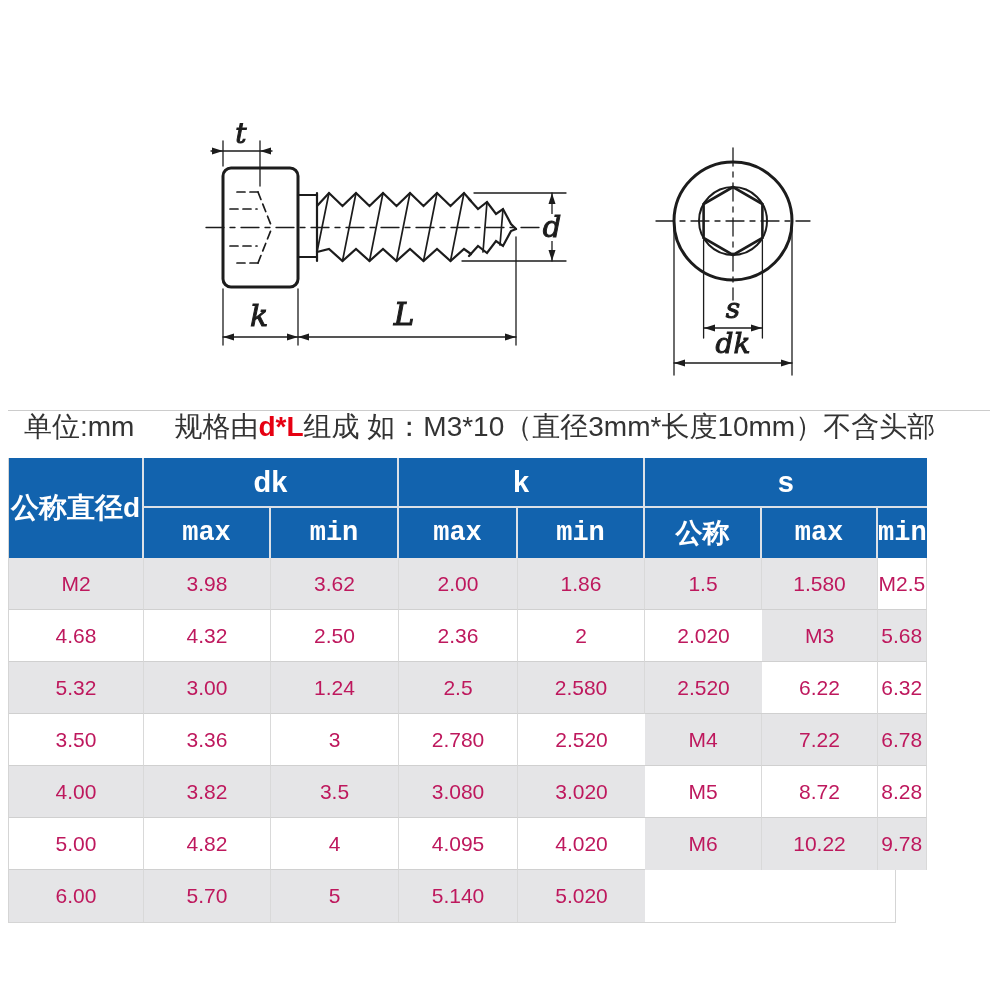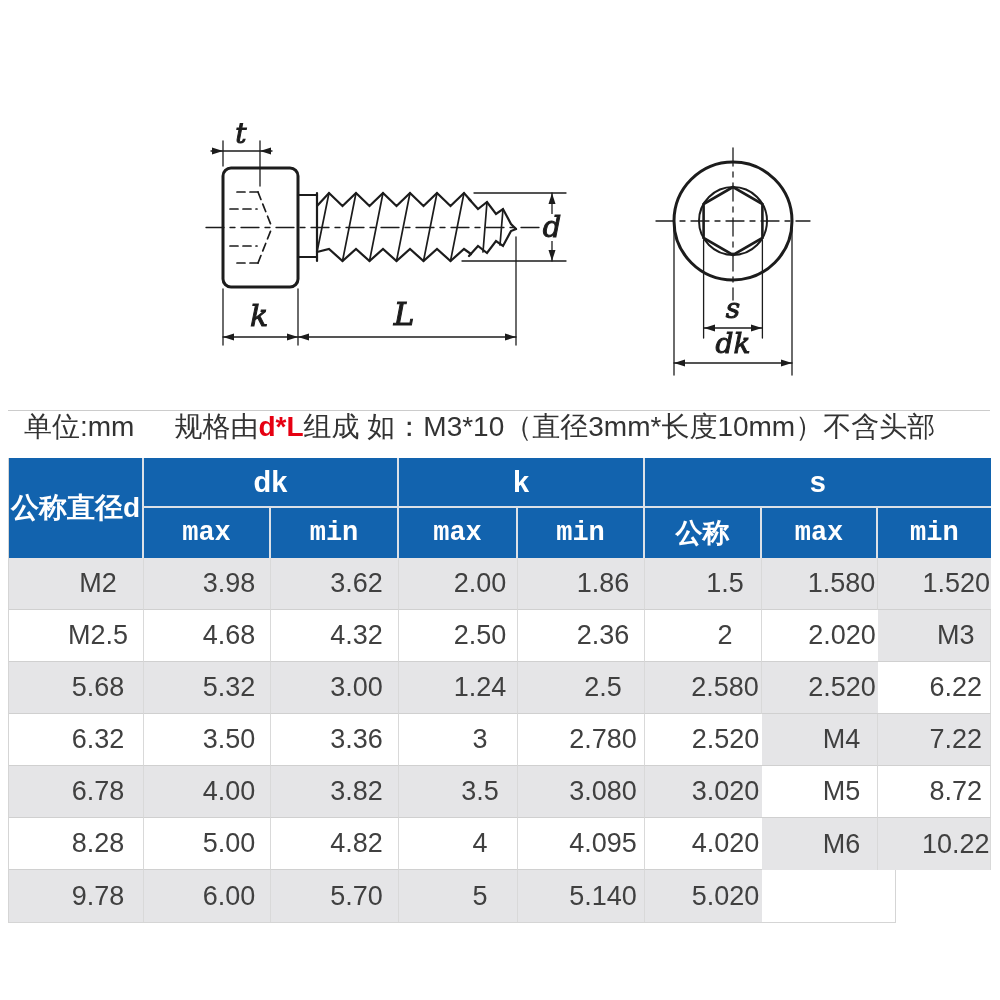--- a/index.html
+++ b/index.html
@@ -26,22 +26,22 @@
               border:1px solid #d5d5d5;border-top:none;background:#fff;}
   .th{background:#1263ae;color:#fff;font-weight:700;display:flex;align-items:center;
       justify-content:center;border-right:2px solid #dce1e7;}
   .th.group{font-size:29px;border-bottom:2px solid #dce1e7;}
   .th.sub{font-size:27px;font-family:Liberation Mono, monospace;}
   .th.corner{grid-area:1/1/3/2;font-size:28px;}
   .g-dk{grid-area:1/2/2/4;} .g-k{grid-area:1/4/2/6;} .g-s{grid-area:1/6/2/9;}
   .sh2{grid-area:2/2;} .sh3{grid-area:2/3;} .sh4{grid-area:2/4;} .sh5{grid-area:2/5;}
   .sh6{grid-area:2/6;text-align:right;} .sh7{grid-area:2/7;} .sh8{grid-area:2/8;}
   .bR0{border-right:none !important;}
-  .td{display:flex;align-items:center;justify-content:center;font-size:27px;color:#404040;
-      border-right:1px solid #d9d9d9;border-bottom:1px solid #d0d0d0;background:#fff;padding-left:44px;}
+  .td{display:flex;align-items:center;justify-content:center;font-size:21px;color:#be185d;
+      border-right:1px solid #d9d9d9;border-bottom:1px solid #d0d0d0;background:#fff;}
   .td.alt{background:#e5e5e7;}
   .td.bB0{border-bottom:none;}
 </style>
 </head>
 <body>
 
 <div class="stage">
 
   <svg class="drawing" viewBox="0 0 1000 410">
 
@@ -165,21 +165,20 @@
     <div class="th sub sh7">max</div>
     <div class="th sub sh8 bR0">min</div>
 
   <div class="td alt">M2</div>
       <div class="td alt">3.98</div>
       <div class="td alt">3.62</div>
       <div class="td alt">2.00</div>
       <div class="td alt">1.86</div>
       <div class="td alt">1.5</div>
       <div class="td alt">1.580</div>
-      <div class="td alt bR0">1.520</div>
       <div class="td">M2.5</div>
       <div class="td">4.68</div>
       <div class="td">4.32</div>
       <div class="td">2.50</div>
       <div class="td">2.36</div>
       <div class="td">2</div>
       <div class="td bR0">2.020</div>
       <div class="td alt">M3</div>
       <div class="td alt">5.68</div>
       <div class="td alt">5.32</div>

